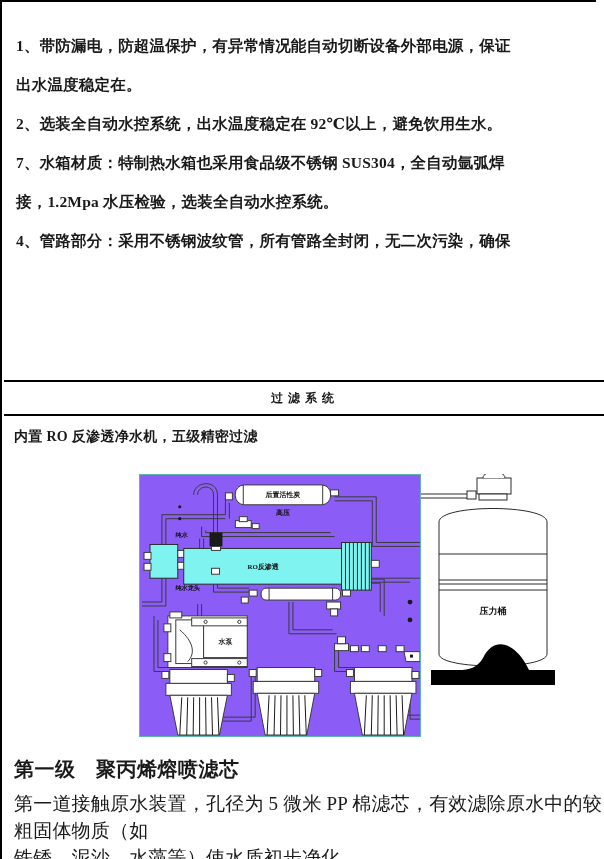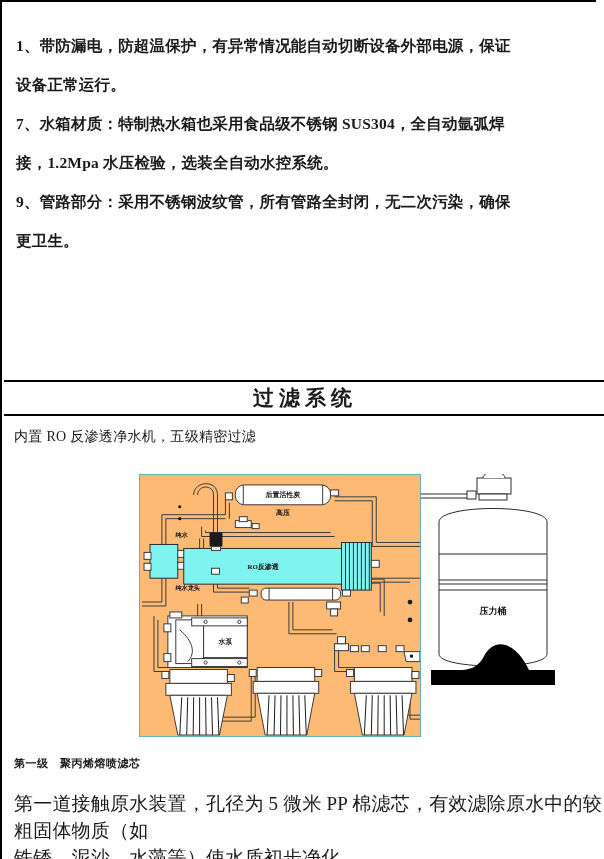--- a/index.html
+++ b/index.html
@@ -30,62 +30,62 @@
   .spec-line.cont{ }
   
   .sec-head{
     position:absolute;left:2px;top:378px;width:602px;height:36px;
     box-sizing:border-box;
     border-top:2px solid #000;
     border-bottom:2px solid #000;
     display:flex;align-items:center;justify-content:center;
   }
   .sec-head-title{
-    font-size:21px;font-weight:700;letter-spacing:5px;
+    font-size:12px;font-weight:700;letter-spacing:5px;
   }
   
   .sec-body{
     position:absolute;left:2px;top:416px;width:602px;height:443px;
     box-sizing:border-box;
   }
   .sec-intro{
     position:absolute;left:10px;top:10px;
-    font-size:14px;font-weight:400;letter-spacing:0.3px;white-space:nowrap;
+    font-size:14px;font-weight:700;letter-spacing:0.3px;white-space:nowrap;
   }
   
   .diagram{
     position:absolute;left:135px;top:56px;width:282px;height:263px;
     box-sizing:border-box;
     border:1.5px solid #5fb3b0;
-    background:#fdba74;
+    background:#8b5cf6;
   }
   .diagram svg{display:block;width:100%;height:100%;}
   
   .stage-title{
     position:absolute;left:10px;top:338px;
-    font-size:11px;font-weight:700;letter-spacing:0.5px;white-space:nowrap;
+    font-size:20px;font-weight:700;letter-spacing:0.5px;white-space:nowrap;
   }
   .stage-body{
     position:absolute;left:10px;top:372px;width:588px;
     font-size:19px;line-height:27px;letter-spacing:0.2px;
   }
   .stage-body .l2{display:block;}
 </style>
 </head>
 <body>
 
 <div class="page">
 
   <div class="spec-block">
     <div class="spec-line">1、带防漏电，防超温保护，有异常情况能自动切断设备外部电源，保证</div>
-    <div class="spec-line cont">设备正常运行。</div>
+    <div class="spec-line cont">出水温度稳定在。</div>
+    <div class="spec-line">2、选装全自动水控系统，出水温度稳定在 92℃以上，避免饮用生水。</div>
     <div class="spec-line">7、水箱材质：特制热水箱也采用食品级不锈钢 SUS304，全自动氩弧焊</div>
     <div class="spec-line cont">接，1.2Mpa 水压检验，选装全自动水控系统。</div>
-    <div class="spec-line">9、管路部分：采用不锈钢波纹管，所有管路全封闭，无二次污染，确保</div>
-    <div class="spec-line cont">更卫生。</div>
+    <div class="spec-line">4、管路部分：采用不锈钢波纹管，所有管路全封闭，无二次污染，确保</div>
   </div>
 
   <div class="sec-head">
     <div class="sec-head-title">过滤系统</div>
   </div>
 
   <div class="sec-body">
 
     <div class="sec-intro">内置 RO 反渗透净水机，五级精密过滤</div>
 

